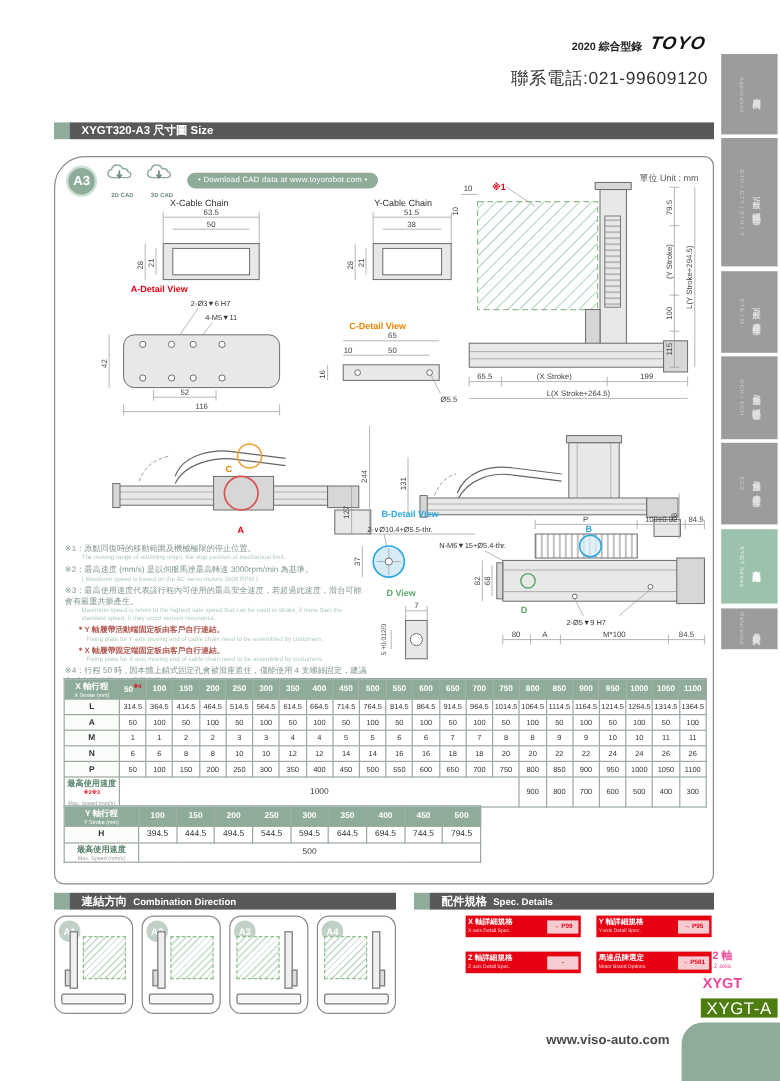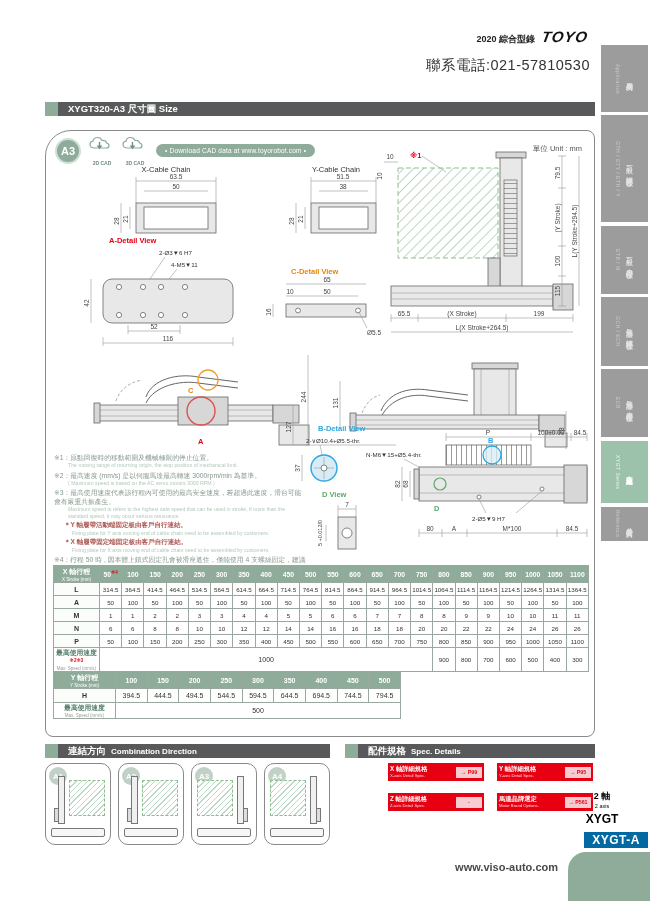--- a/index.html
+++ b/index.html
@@ -114,37 +114,37 @@
   #specbtns{position:absolute;left:388px;top:763px;width:205px;display:grid;
             grid-template-columns:96px 96px;grid-column-gap:13px;grid-row-gap:12px;}
   .specbtn{height:18px;background:#e60012;display:flex;align-items:center;padding:1px 2px;cursor:pointer;}
   .specbtn .txt{flex:1;line-height:1;}
   .specbtn .b-zh{font-size:6.3px;font-weight:bold;color:#fff;display:block;}
   .specbtn .b-en{font-size:4.2px;color:#ffd9dc;display:block;margin-top:1px;}
   .specbtn .pref{width:26px;height:11px;background:#f6ccd1;color:#e60012;font-size:5.3px;font-weight:bold;
                  display:flex;align-items:center;justify-content:center;}
 
   
-  #axisblock{position:absolute;right:18px;top:790px;width:60px;text-align:center;color:#000000;}
+  #axisblock{position:absolute;right:18px;top:790px;width:60px;text-align:center;color:#ec4899;}
   #axisblock .ax-zh{font-size:9px;font-weight:bold;}
   #axisblock .ax-en{font-size:5.5px;}
   #axisblock .ax-se{font-size:12px;font-weight:bold;margin-top:3px;}
-  #modeltab{position:absolute;right:2px;top:832px;width:64px;height:16px;background:#0369a1;color:#fff;
-            font-size:12px;font-weight:bold;display:flex;align-items:center;justify-content:center;letter-spacing:.5px;}
+  #modeltab{position:absolute;right:2px;top:832px;width:64px;height:16px;background:#4d7c0f;color:#fff;
+            font-size:14px;font-weight:normal;display:flex;align-items:center;justify-content:center;letter-spacing:.5px;}
   #corner{position:absolute;right:0;bottom:0;width:82px;height:49px;background:#8fac9b;border-radius:18px 0 0 0;}
   #website{position:absolute;right:92px;bottom:28px;font-size:11px;font-weight:bold;color:#4a4a4a;text-align:center;}
 </style>
 </head>
 <body>
 
 <div id="page" data-interactable="false">
 
   <div id="hdr-year" data-interactable="false">2020 綜合型錄</div>
   <div id="hdr-brand" data-interactable="false">TOYO</div>
-  <div id="hdr-phone" data-interactable="false">聯系電話:021-57810530</div>
+  <div id="hdr-phone" data-interactable="false">聯系電話:021-99609120</div>
 
   <div id="sidebar" data-interactable="false">
 
       <div class="tab" data-interactable="true">
         <span class="en" data-interactable="false">Application</span>
         <span class="zh" data-interactable="false">應用例</span>
       </div>
 
       <div class="tab" data-interactable="true">
         <span class="en" data-interactable="false">GTH / GTY / ETH / Y</span>

